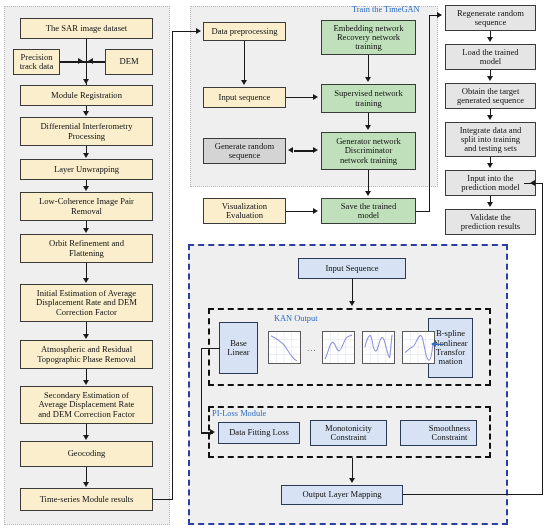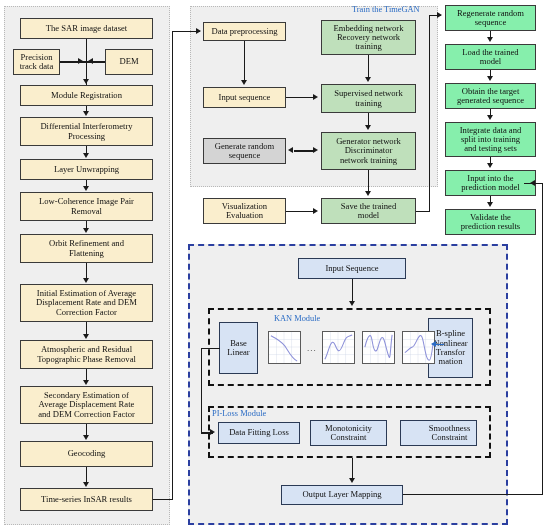--- a/index.html
+++ b/index.html
@@ -20,21 +20,21 @@
   .node{
     position:absolute;box-sizing:border-box;
     display:flex;align-items:center;justify-content:center;
     text-align:center;line-height:1.08;
     border:1.4px solid #3a3a3a;
     font-size:8.6px;color:#111;
     padding:1px 2px;
   }
   .cream{background:#faeecd;}
   .green{background:#bfe0bb;}
-  .pink {background:#86efac;}
+  .pink {background:#e5e5e5;}
   .blue {background:#d7e3f4;border-color:#2b3a55;}
   .grey {background:#d4d4d4;}
 
   
   .rlabel{position:absolute;color:#2b6cc4;font-size:8.4px;font-family:"Liberation Serif",serif;}
 
   
   .ln{position:absolute;background:#1a1a1a;}
   .lnv{width:1.4px;}
   .lnh{height:1.4px;}
@@ -54,37 +54,37 @@
 <body>
 
 <div id="root">
 
   <div class="region reg-left"></div>
   <div class="region reg-gan"></div>
   <div class="rlabel" style="left:352px;top:5px;">Train the TimeGAN</div>
 
   <div class="region reg-kan"></div>
   <div class="region reg-kan-inner"></div>
-  <div class="rlabel" style="left:274px;top:314px;">KAN Module</div>
+  <div class="rlabel" style="left:274px;top:314px;">KAN Output</div>
   <div class="region reg-pi"></div>
   <div class="rlabel" style="left:212px;top:409px;">PI-Loss Module</div>
 
   <div class="node cream" style="left:20px;top:18px;width:133px;height:21px;">The SAR image dataset</div>
   <div class="node cream" style="left:13px;top:49px;width:47px;height:26px;">Precision<br>track data</div>
   <div class="node cream" style="left:105px;top:49px;width:48px;height:26px;">DEM</div>
   <div class="node cream" style="left:20px;top:85px;width:133px;height:21px;">Module Registration</div>
   <div class="node cream" style="left:20px;top:117px;width:133px;height:29px;">Differential Interferometry<br>Processing</div>
   <div class="node cream" style="left:20px;top:159px;width:133px;height:21px;">Layer Unwrapping</div>
   <div class="node cream" style="left:20px;top:192px;width:133px;height:29px;">Low-Coherence Image Pair<br>Removal</div>
   <div class="node cream" style="left:20px;top:234px;width:133px;height:29px;">Orbit Refinement and<br>Flattening</div>
   <div class="node cream" style="left:20px;top:284px;width:133px;height:38px;">Initial Estimation of Average<br>Displacement Rate and DEM<br>Correction Factor</div>
   <div class="node cream" style="left:20px;top:340px;width:133px;height:29px;">Atmospheric and Residual<br>Topographic Phase Removal</div>
   <div class="node cream" style="left:20px;top:386px;width:133px;height:38px;">Secondary Estimation of<br>Average Displacement Rate<br>and DEM Correction Factor</div>
   <div class="node cream" style="left:20px;top:441px;width:133px;height:26px;">Geocoding</div>
-  <div class="node cream" style="left:20px;top:488px;width:133px;height:23px;">Time-series InSAR results</div>
+  <div class="node cream" style="left:20px;top:488px;width:133px;height:23px;">Time-series Module results</div>
 
   <div class="ln lnv" style="left:85.8px;top:39px;height:46px;"></div>
   <div class="ar ar-d" style="left:83px;top:79px;"></div>
   <div class="ln lnh" style="left:60px;top:61.3px;width:26px;"></div>
   <div class="ar ar-r" style="left:78px;top:58.4px;"></div>
   <div class="ln lnh" style="left:86px;top:61.3px;width:19px;"></div>
   <div class="ar ar-l" style="left:88px;top:58.4px;"></div>
 
   <div class="ln lnv" style="left:85.8px;top:106px;height:6px;"></div>
   <div class="ar ar-d" style="left:83px;top:111px;"></div>

